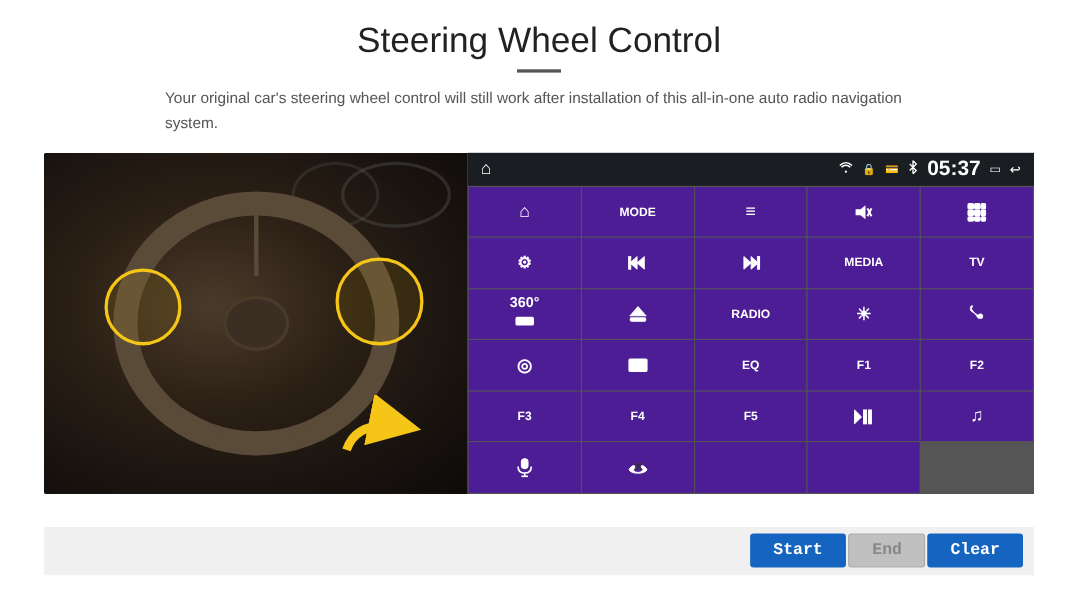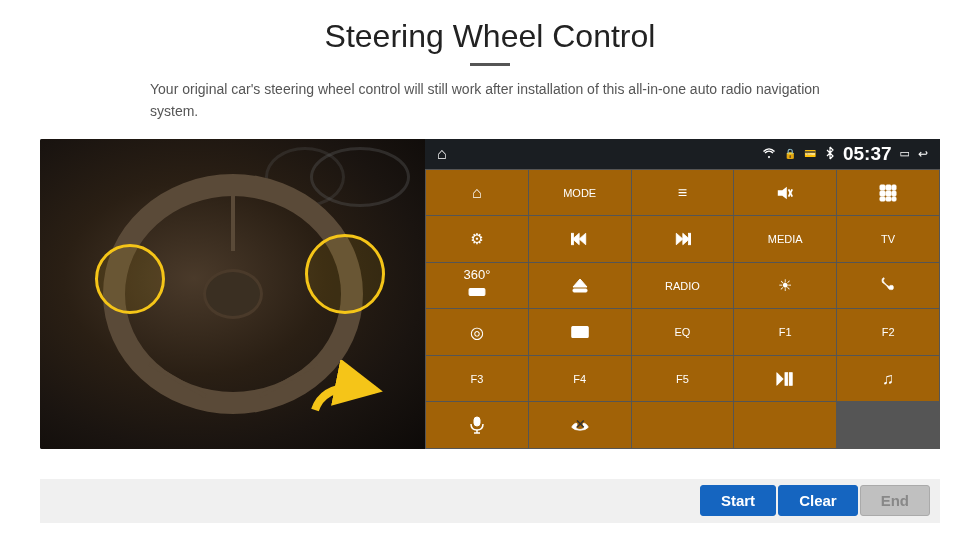--- a/index.html
+++ b/index.html
@@ -156,27 +156,27 @@
       display: grid;
       grid-template-columns: repeat(5, 1fr);
       grid-template-rows: repeat(6, 1fr);
       flex: 1;
       gap: 1px;
       background: #555;
       padding: 1px;
     }
 
     .ctrl-btn {
-      background: #a16207;
+      background: #4c1d95;
       color: #fff;
       display: flex;
       align-items: center;
       justify-content: center;
       font-size: 11px;
-      font-weight: normal;
+      font-weight: bold;
       cursor: pointer;
       border: none;
       min-height: 0;
     }
 
     .ctrl-btn svg {
       width: 18px;
       height: 18px;
       fill: #fff;
       stroke: #fff;
@@ -195,21 +195,22 @@
     }
 
     .bottom-btn {
       padding: 6px 20px;
       font-size: 15px;
       font-weight: bold;
       cursor: pointer;
       border: 1px solid #aaa;
       border-radius: 3px;
       min-width: 70px;
-      text-align: left;
+      text-align: right;
+      font-family: Liberation Mono, monospace;
     }
 
     .btn-start {
       background: #1565c0;
       color: #fff;
       border-color: #1565c0;
     }
 
     .btn-end {
       background: #c0c0c0;
@@ -409,16 +410,16 @@
           </svg>
         </button>
         <button class="ctrl-btn"></button>
         <button class="ctrl-btn"></button>
       </div>
     </div>
   </div>
 
   <div class="bottom-buttons" style="width:100%; margin-top:0;">
     <button class="bottom-btn btn-start">Start</button>
+    <button class="bottom-btn btn-end">End</button>
     <button class="bottom-btn btn-clear">Clear</button>
-    <button class="bottom-btn btn-end">End</button>
   </div>
 </div>
 
 </body></html>

